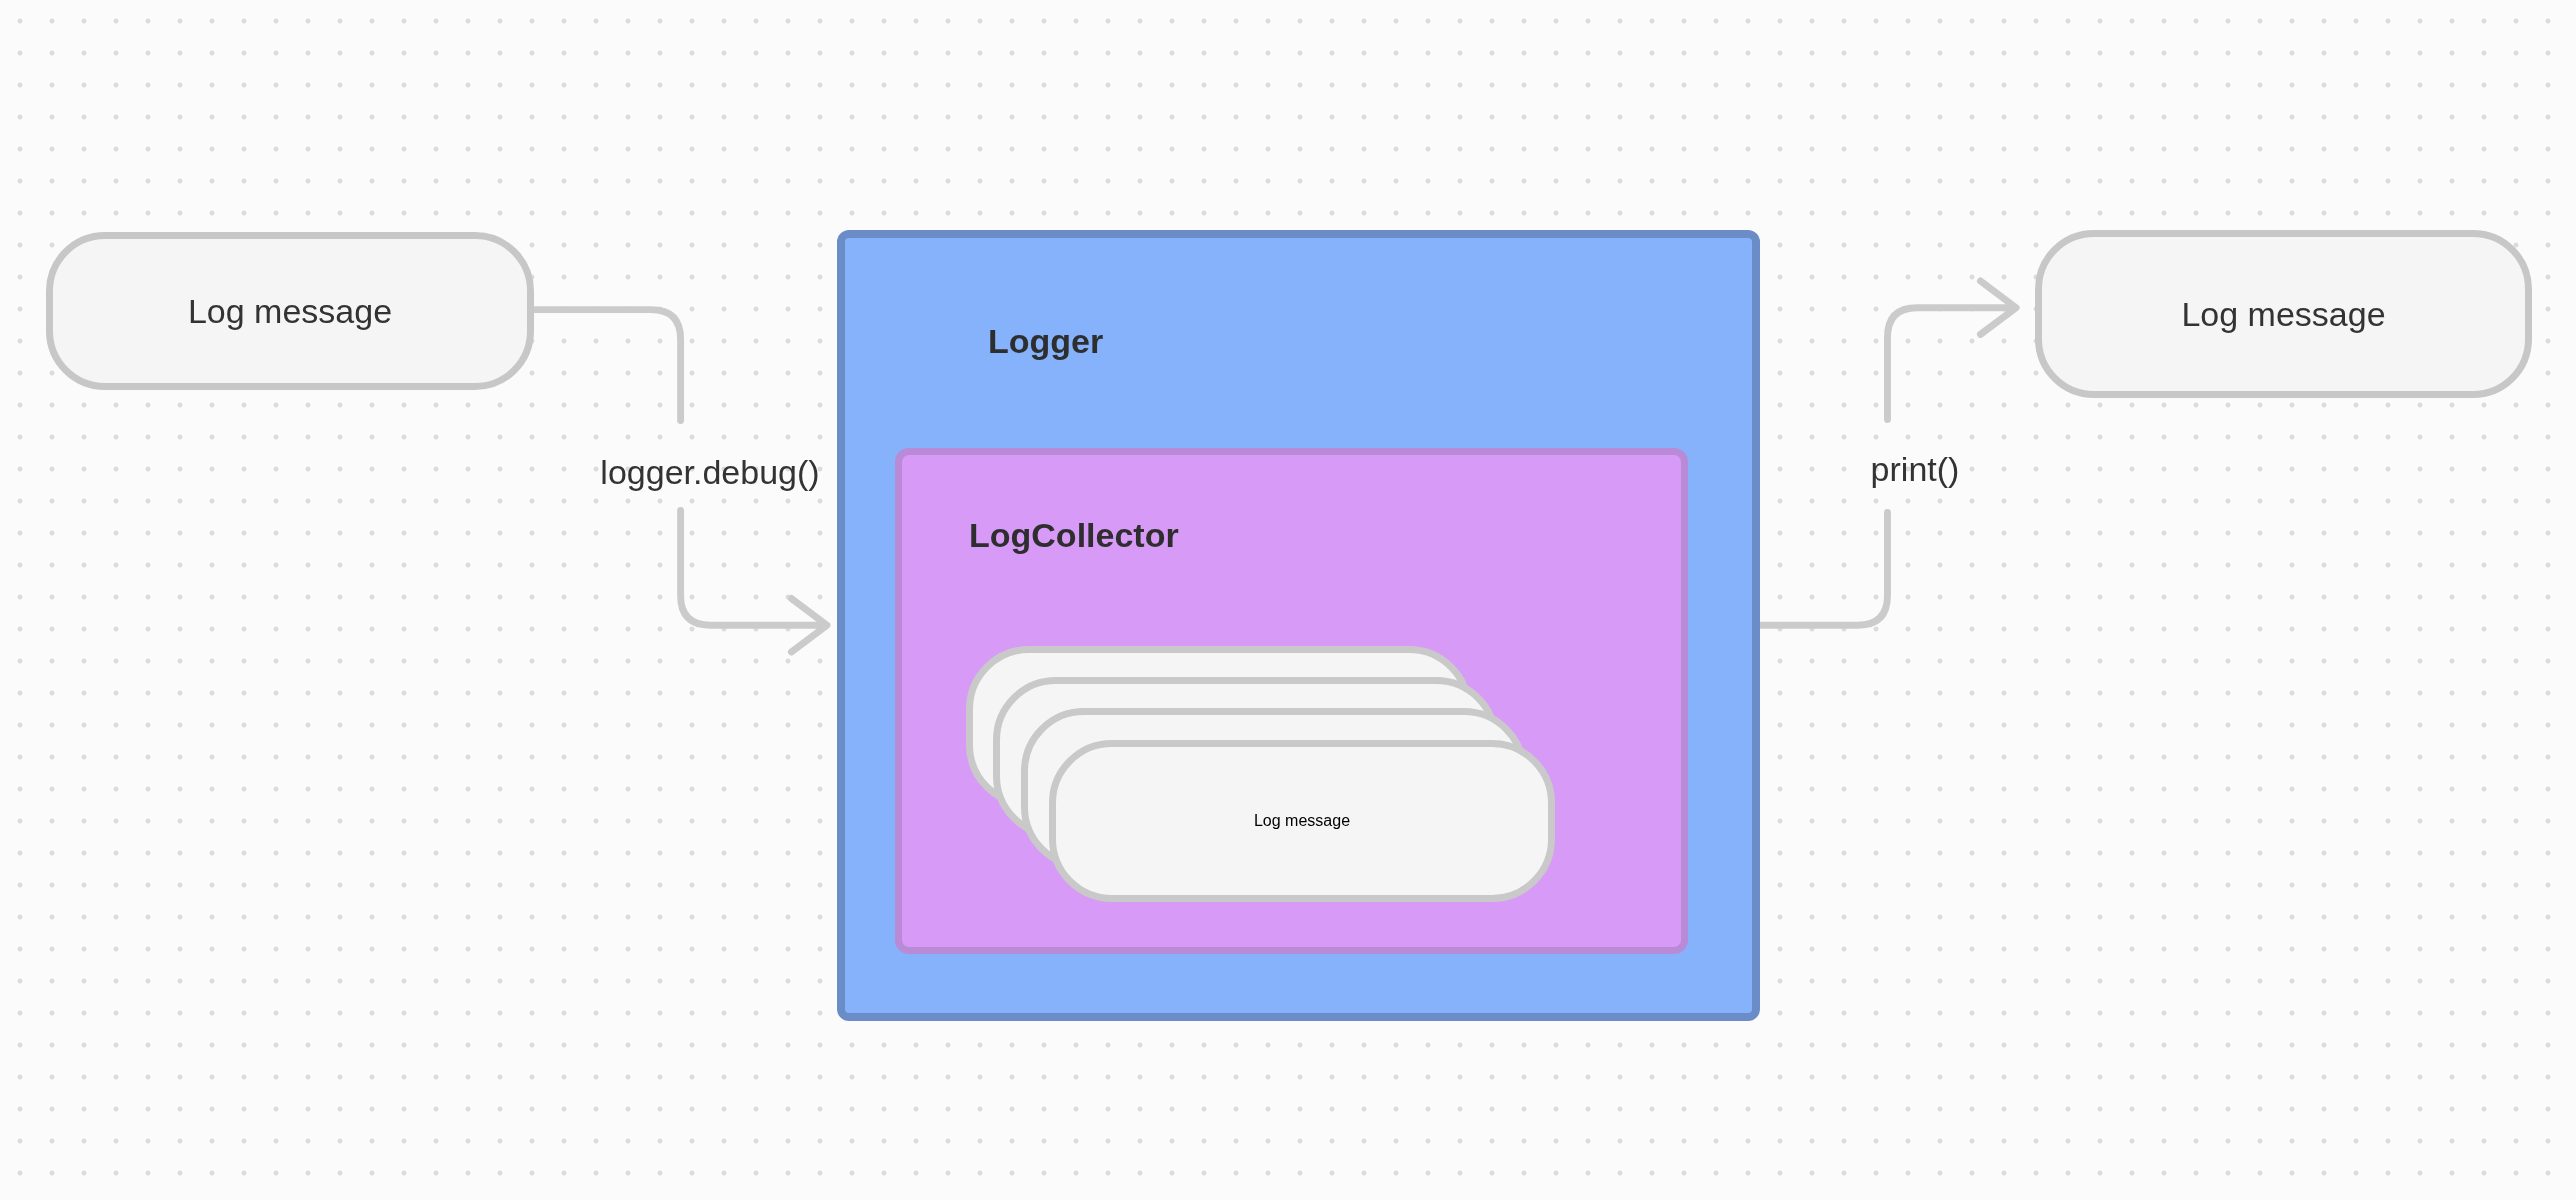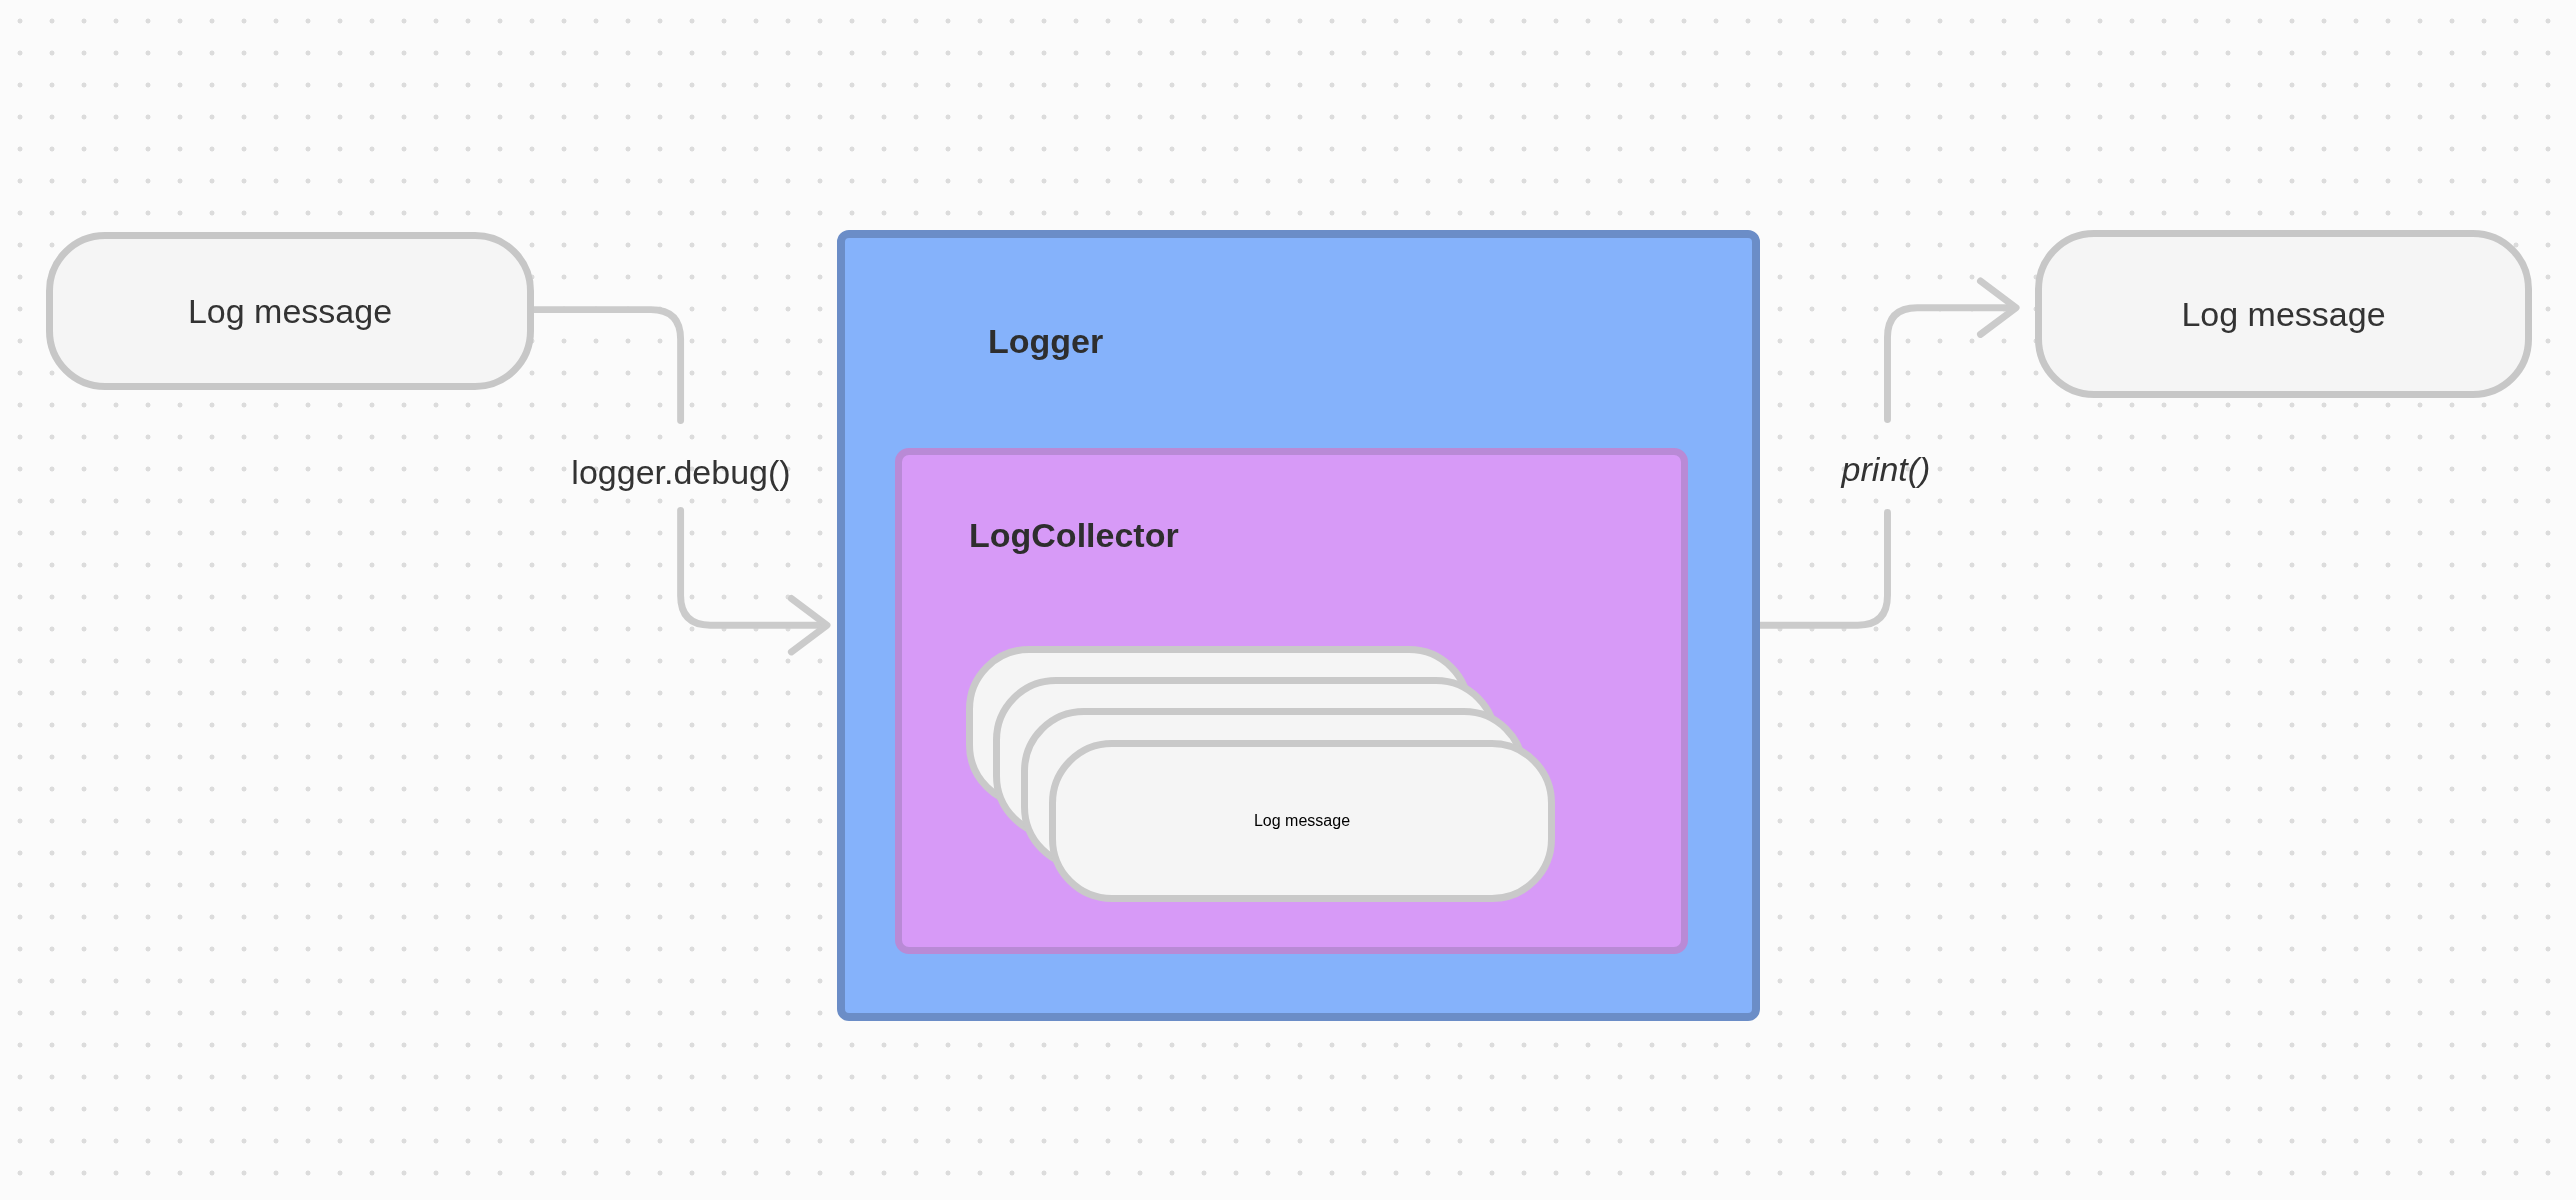--- a/index.html
+++ b/index.html
@@ -89,23 +89,24 @@
   #edges-svg path {
     fill: none;
     stroke: #cbcbcb;
     stroke-width: 7;
     stroke-linecap: round;
     stroke-linejoin: round;
   }
   .edge-label {
     position: absolute;
     transform: translate(-50%, -50%);
+    margin-left: 29px;
   }
   #debug-label { left: 681px;  top: 472px; }
-  #print-label { left: 1886px; top: 469px; font-style: italic; }
+  #print-label { left: 1886px; top: 469px; }
 
   #h-scrollbar {
     position: absolute;
     left: 46px; top: 1192px;
     width: 295px; height: 8px;
     border-radius: 4px;
     background: #4c7cf2;
   }
 </style>
 </head>

